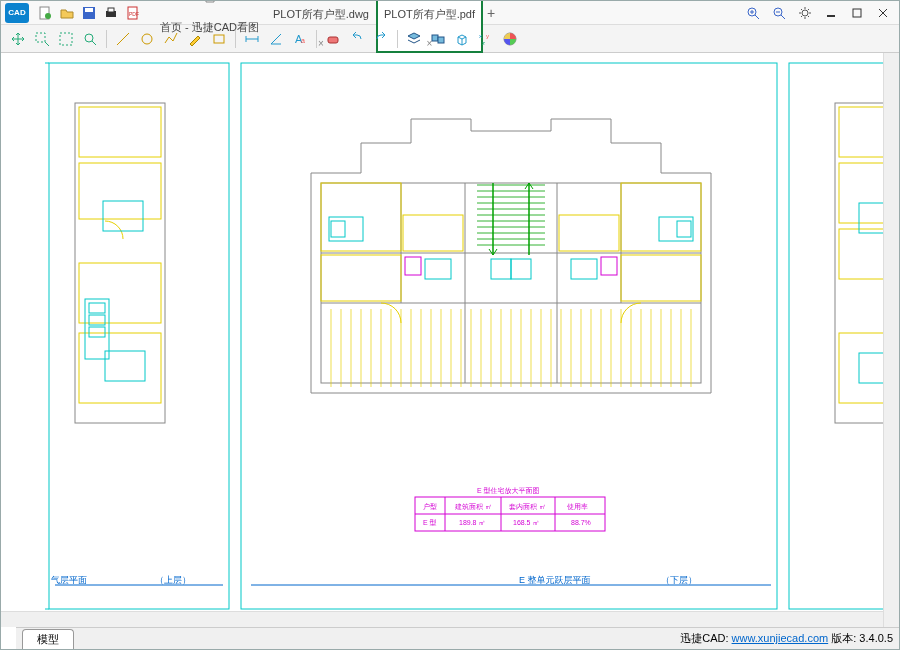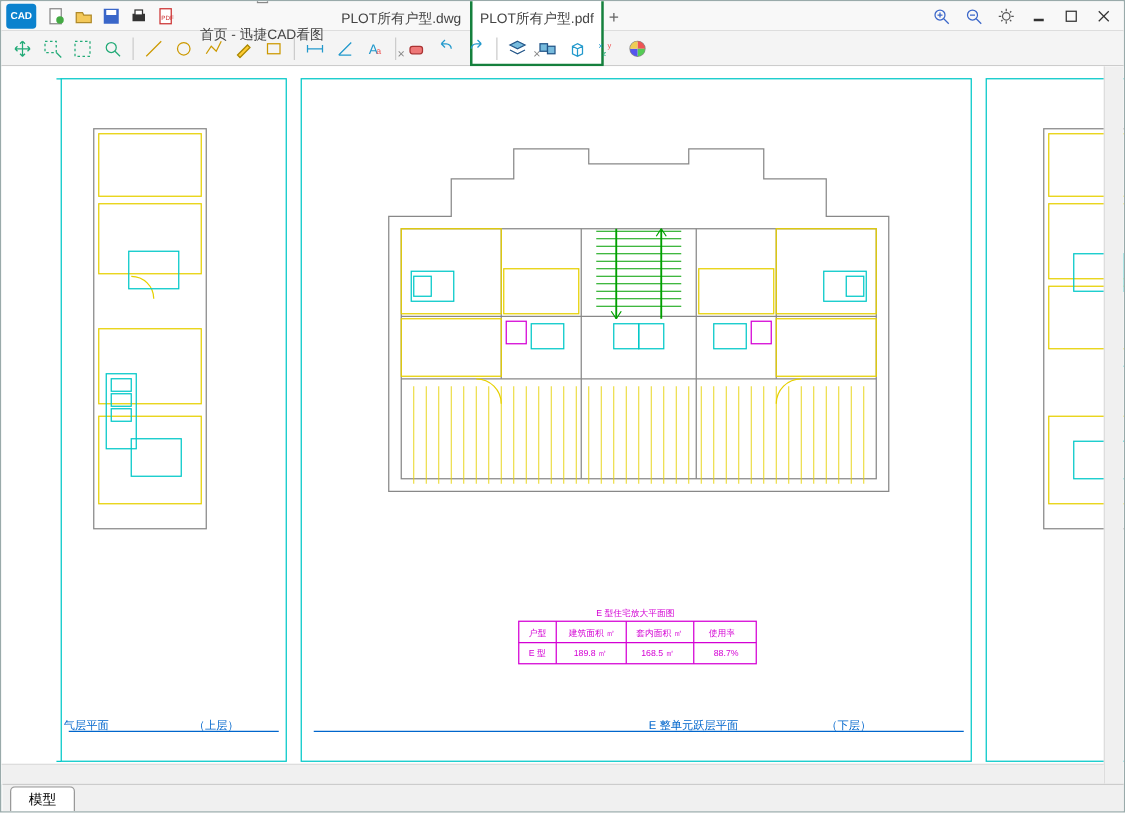--- a/index.html
+++ b/index.html
@@ -11,21 +11,21 @@
 .tab-area { display: flex; gap: 0; align-items: center; margin-left: 4px; flex: 1; }
 .tab { display: flex; align-items: center; padding: 2px 6px; border: 1px solid transparent; gap: 16px; cursor: pointer; font-size: 11px; color: #444; flex-direction: column; }
 .tab.sel { border: 2px solid #15803d; background: #fff; }
 .tab .tc { cursor: pointer; color: #888; font-size: 10px; }
 .tab .ticon { width: 14px; height: 14px; display: inline-flex; align-items: center; justify-content: center; }
 .win-icons { display: flex; gap: 10px; align-items: center; margin-right: 4px; }
 .toolbar { height: 28px; background: #f4f4f4; border-bottom: 1px solid #ccc; display: flex; align-items: center; padding: 0 6px; gap: 2px; }
 .tb-btn { width: 22px; height: 22px; display: flex; align-items: center; justify-content: center; cursor: pointer; }
 .tb-sep { width: 1px; height: 18px; background: #ccc; margin: 0 3px; }
 .canvas { position: absolute; left: 0; right: 0; top: 52px; bottom: 22px; background: #fff; overflow: hidden; padding-left: 44px; }
-.statusbar { position: absolute; left: 1px; right: 0; bottom: 0; height: 22px; background: #f0f0f0; border-top: 1px solid #ccc; display: flex; align-items: center; justify-content: space-between; font-size: 11px; padding: 0 6px; }
+.statusbar { position: absolute; left: 15px; right: 0; bottom: 0; height: 22px; background: #f0f0f0; border-top: 1px solid #ccc; display: flex; align-items: center; justify-content: space-between; font-size: 11px; padding: 0 6px; }
 .model-tab { border: 1px solid #999; border-bottom: none; background: #fff; padding: 2px 14px; border-radius: 4px 4px 0 0; font-size: 11px; cursor: pointer; }
 .status-right a { color: #06c; text-decoration: underline; }
 svg { display: block; }
 .draw { position: absolute; }
 .ftxt { font-size: 9px; fill: #0066cc; }
 .mtxt { font-size: 7px; fill: #d400d4; }
 .scrollbar-v { position: absolute; right: 0; top: 0; bottom: 0; width: 16px; background: #f0f0f0; border-left: 1px solid #ddd; }
 .scrollbar-h { position: absolute; left: 0; right: 16px; bottom: 0; height: 16px; background: #f0f0f0; border-top: 1px solid #ddd; }
 </style>
 </head>
@@ -427,13 +427,19 @@
     <text class="ftxt" x="110" y="530">（上层）</text>
     <text class="ftxt" x="474" y="530">E    整单元跃层平面</text>
     <text class="ftxt" x="616" y="530">（下层）</text>
   </svg>
   <div class="scrollbar-v"></div>
   <div class="scrollbar-h"></div>
 </div>
 
 <div class="statusbar">
   <div class="model-tab">模型</div>
+  <div class="status-right">
+    <span>迅捷CAD:</span>
+    <a href="#">www.xunjiecad.com</a>
+    <span>版本:</span>
+    <span>3.4.0.5</span>
+  </div>
 </div>
 
 </body></html>

